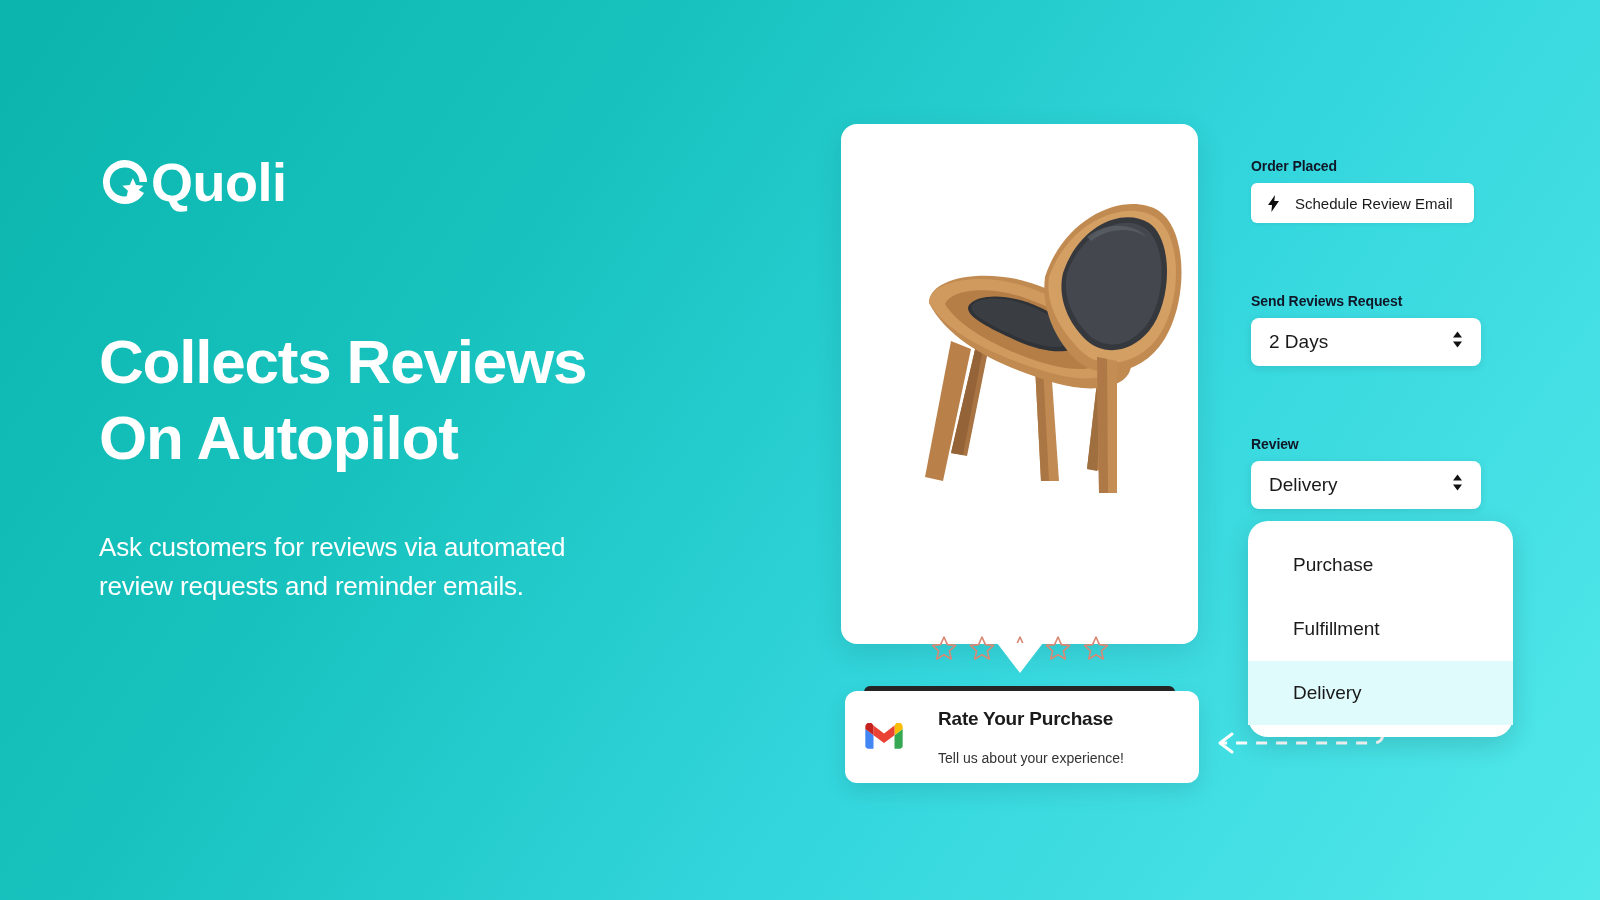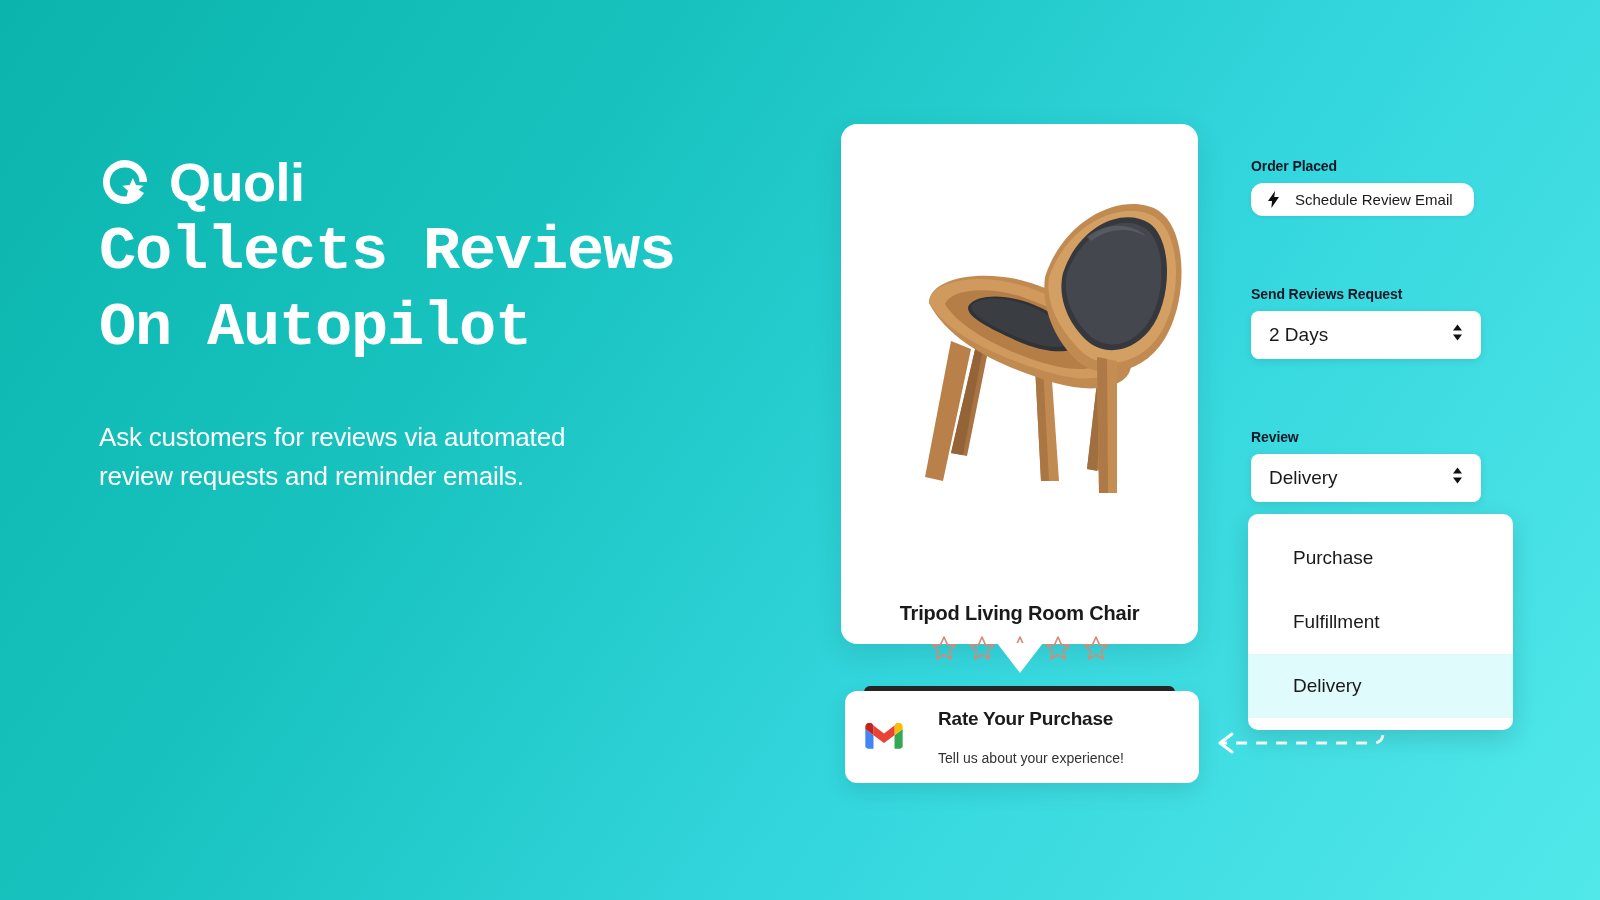--- a/index.html
+++ b/index.html
@@ -7,32 +7,32 @@
   body {
     font-family: "Liberation Sans", sans-serif;
     background: linear-gradient(125deg, #0bb5ad 0%, #18c3bf 32%, #33d6dd 62%, #52e8ea 100%);
     position: relative;
     overflow: hidden;
   }
 
   
   .hero { position:absolute; left:99px; top:150px; width:700px; }
 
-  .logo-row { display:flex; align-items:center; gap:18px; height:64px; }
+  .logo-row { display:flex; align-items:center; gap:0; height:64px; }
   .logo-mark { width:52px; height:52px; position:relative; flex:none; }
   .logo-text {
     font-size:54px; font-weight:700; color:#ffffff;
     letter-spacing:-0.5px; line-height:1;
   }
 
   .headline {
+    margin-top:110px;
     font-size:62px; font-weight:700; color:#ffffff;
     line-height:1.22; letter-spacing:-1.2px;
     white-space:pre-line;
-    font-family:Liberation Mono, monospace;
   }
   .subhead {
     margin-top:53px;
     font-size:26px; color:#ffffff; line-height:1.5;
     white-space:pre-line; font-weight:400;
     letter-spacing:-0.2px;
   }
 
   
   .product-card {
@@ -78,41 +78,41 @@
   .email-title { font-size:19px; font-weight:700; color:#1a1a1a; letter-spacing:-0.2px; }
   .email-sub { font-size:14px; color:#333333; margin-top:20px; }
 
   
   .panel { position:absolute; left:1251px; top:118px; width:265px; }
   .field-label {
     font-size:14px; font-weight:700; color:#101727;
     letter-spacing:-0.1px; margin-bottom:9px;margin-top:40px;
   }
   .schedule-btn {
-    width:223px; height:33px; background:#ffffff; border:none; border-radius:12px;
+    width:223px; height:40px; background:#ffffff; border:none; border-radius:6px;
     display:flex; align-items:center; gap:16px; padding-left:17px;
     font-family:"Liberation Sans", sans-serif;
     font-size:15px; color:#1a1a1a; cursor:pointer;
     box-shadow:0 1px 4px rgba(0,0,0,.07);
   }
   .bolt { width:11px; height:17px; flex:none; }
 
   .gap-lg { height:30px; }
   .select-box {
     position:relative; width:230px; height:48px;
     background:#ffffff; border-radius:8px;
     box-shadow:0 2px 8px rgba(0,0,0,.10);
     display:flex; align-items:center; padding:0 18px;
     font-size:19px; color:#1a1a1a; cursor:pointer;
   }
   .sel-arrows { position:absolute; right:18px; top:50%; transform:translateY(-50%); }
 
   .dropdown {
     position:absolute; left:-3px; top:60px; width:265px;
-    background:#ffffff; border-radius:10px;
+    background:#ffffff; border-radius:20px;
     box-shadow:0 8px 26px rgba(0,0,0,.14);
     padding:12px 0 12px 0;
   }
   .dd-item {
     height:64px; display:flex; align-items:center;
     padding-left:45px; font-size:19px; color:#1a1a1a; cursor:pointer;
   }
   .dd-item.selected { background:#e0fbfb; }
 
   
@@ -178,21 +178,20 @@
                  C268 168 244 168 229 153 C214 138 203 116 208 92 Z" fill="#44484e"></path>
         <path d="M228 56 C248 40 274 42 288 56 C272 46 250 46 232 60 Z" fill="#5e636a" opacity="0.7"></path>
 
         <path d="M238 176 L258 180 L258 312 L240 312 Z" fill="#c48d54"></path>
         <path d="M238 176 L248 178 L249 312 L240 312 Z" fill="#ae7946"></path>
         <path d="M92 160 L112 168 L84 300 L66 296 Z" fill="#ba8049"></path>
       </g>
     </svg>
   </div>
 
-  <div class="product-title">Tripod Living Room Chair</div>
 
   <div class="stars">
     <span>
       <svg width="28" height="28" viewBox="0 0 24 24">
           <polygon points="12,2.6 14.9,9.1 22,9.8 16.6,14.5 18.2,21.4 12,17.8 5.8,21.4 7.4,14.5 2,9.8 9.1,9.1" fill="none" stroke="#d98874" stroke-width="1.4" stroke-linejoin="round"></polygon>
         </svg>
     </span>
     <span>
       <svg width="28" height="28" viewBox="0 0 24 24">
           <polygon points="12,2.6 14.9,9.1 22,9.8 16.6,14.5 18.2,21.4 12,17.8 5.8,21.4 7.4,14.5 2,9.8 9.1,9.1" fill="none" stroke="#d98874" stroke-width="1.4" stroke-linejoin="round"></polygon>

